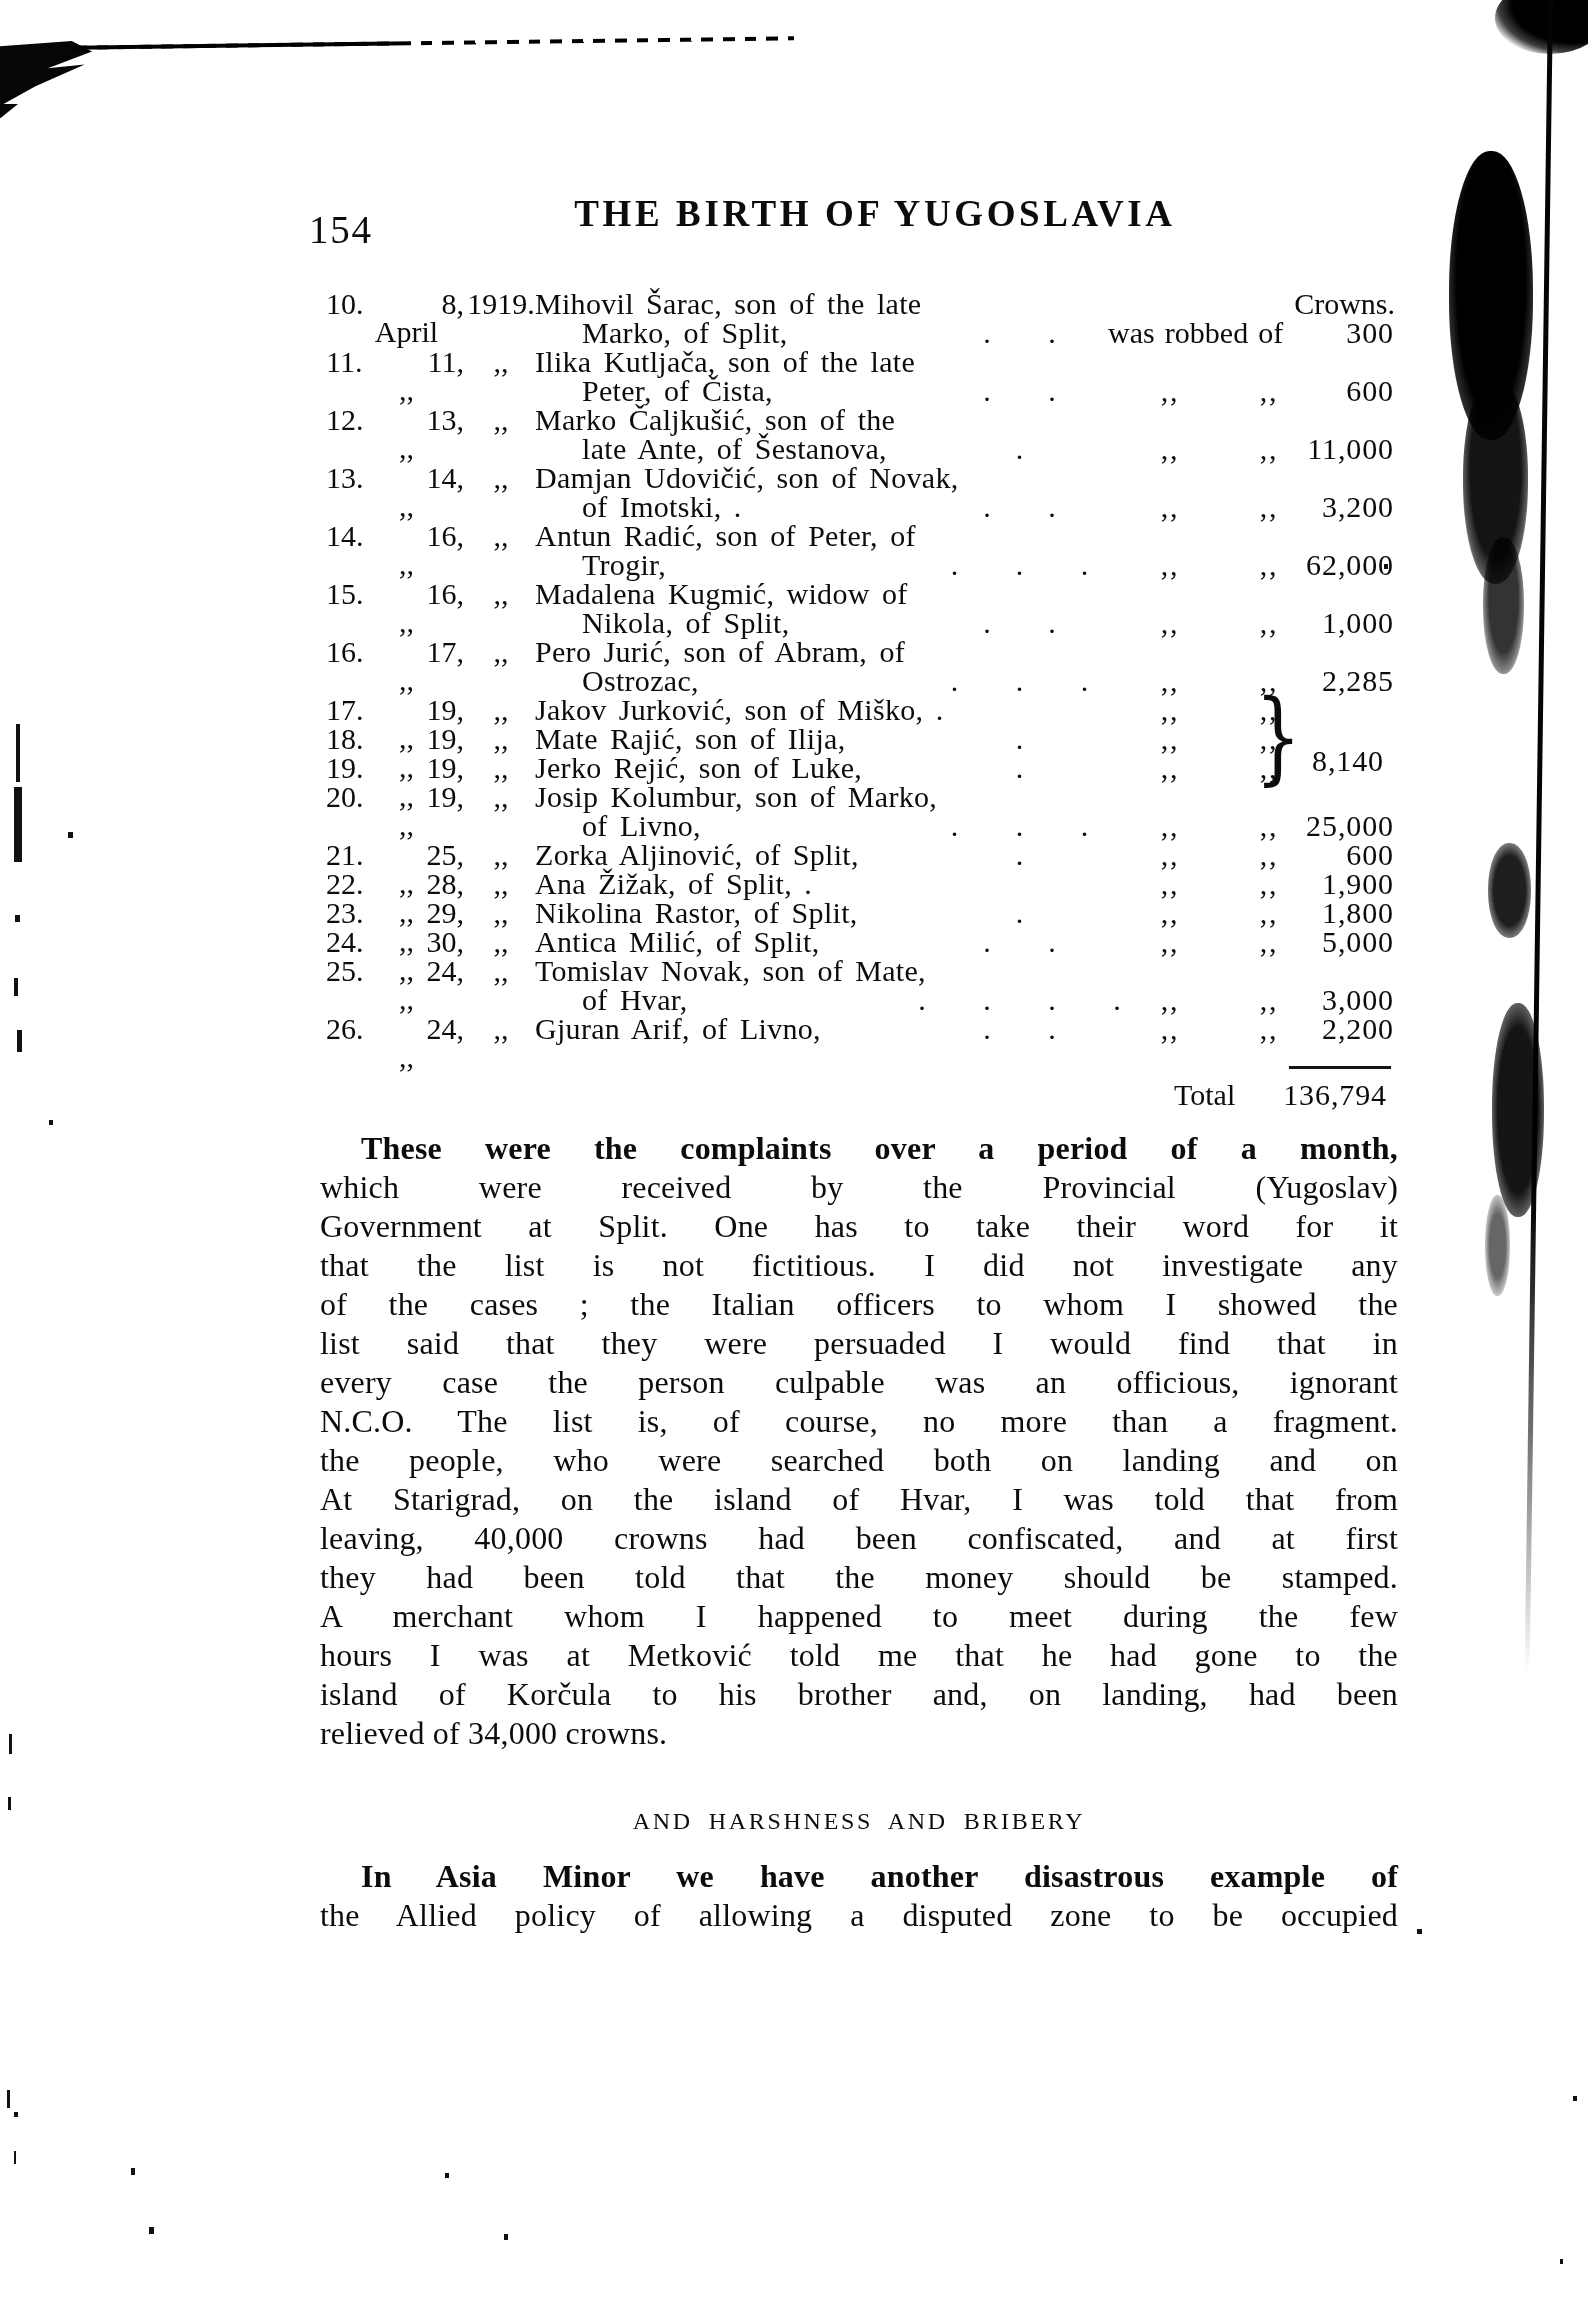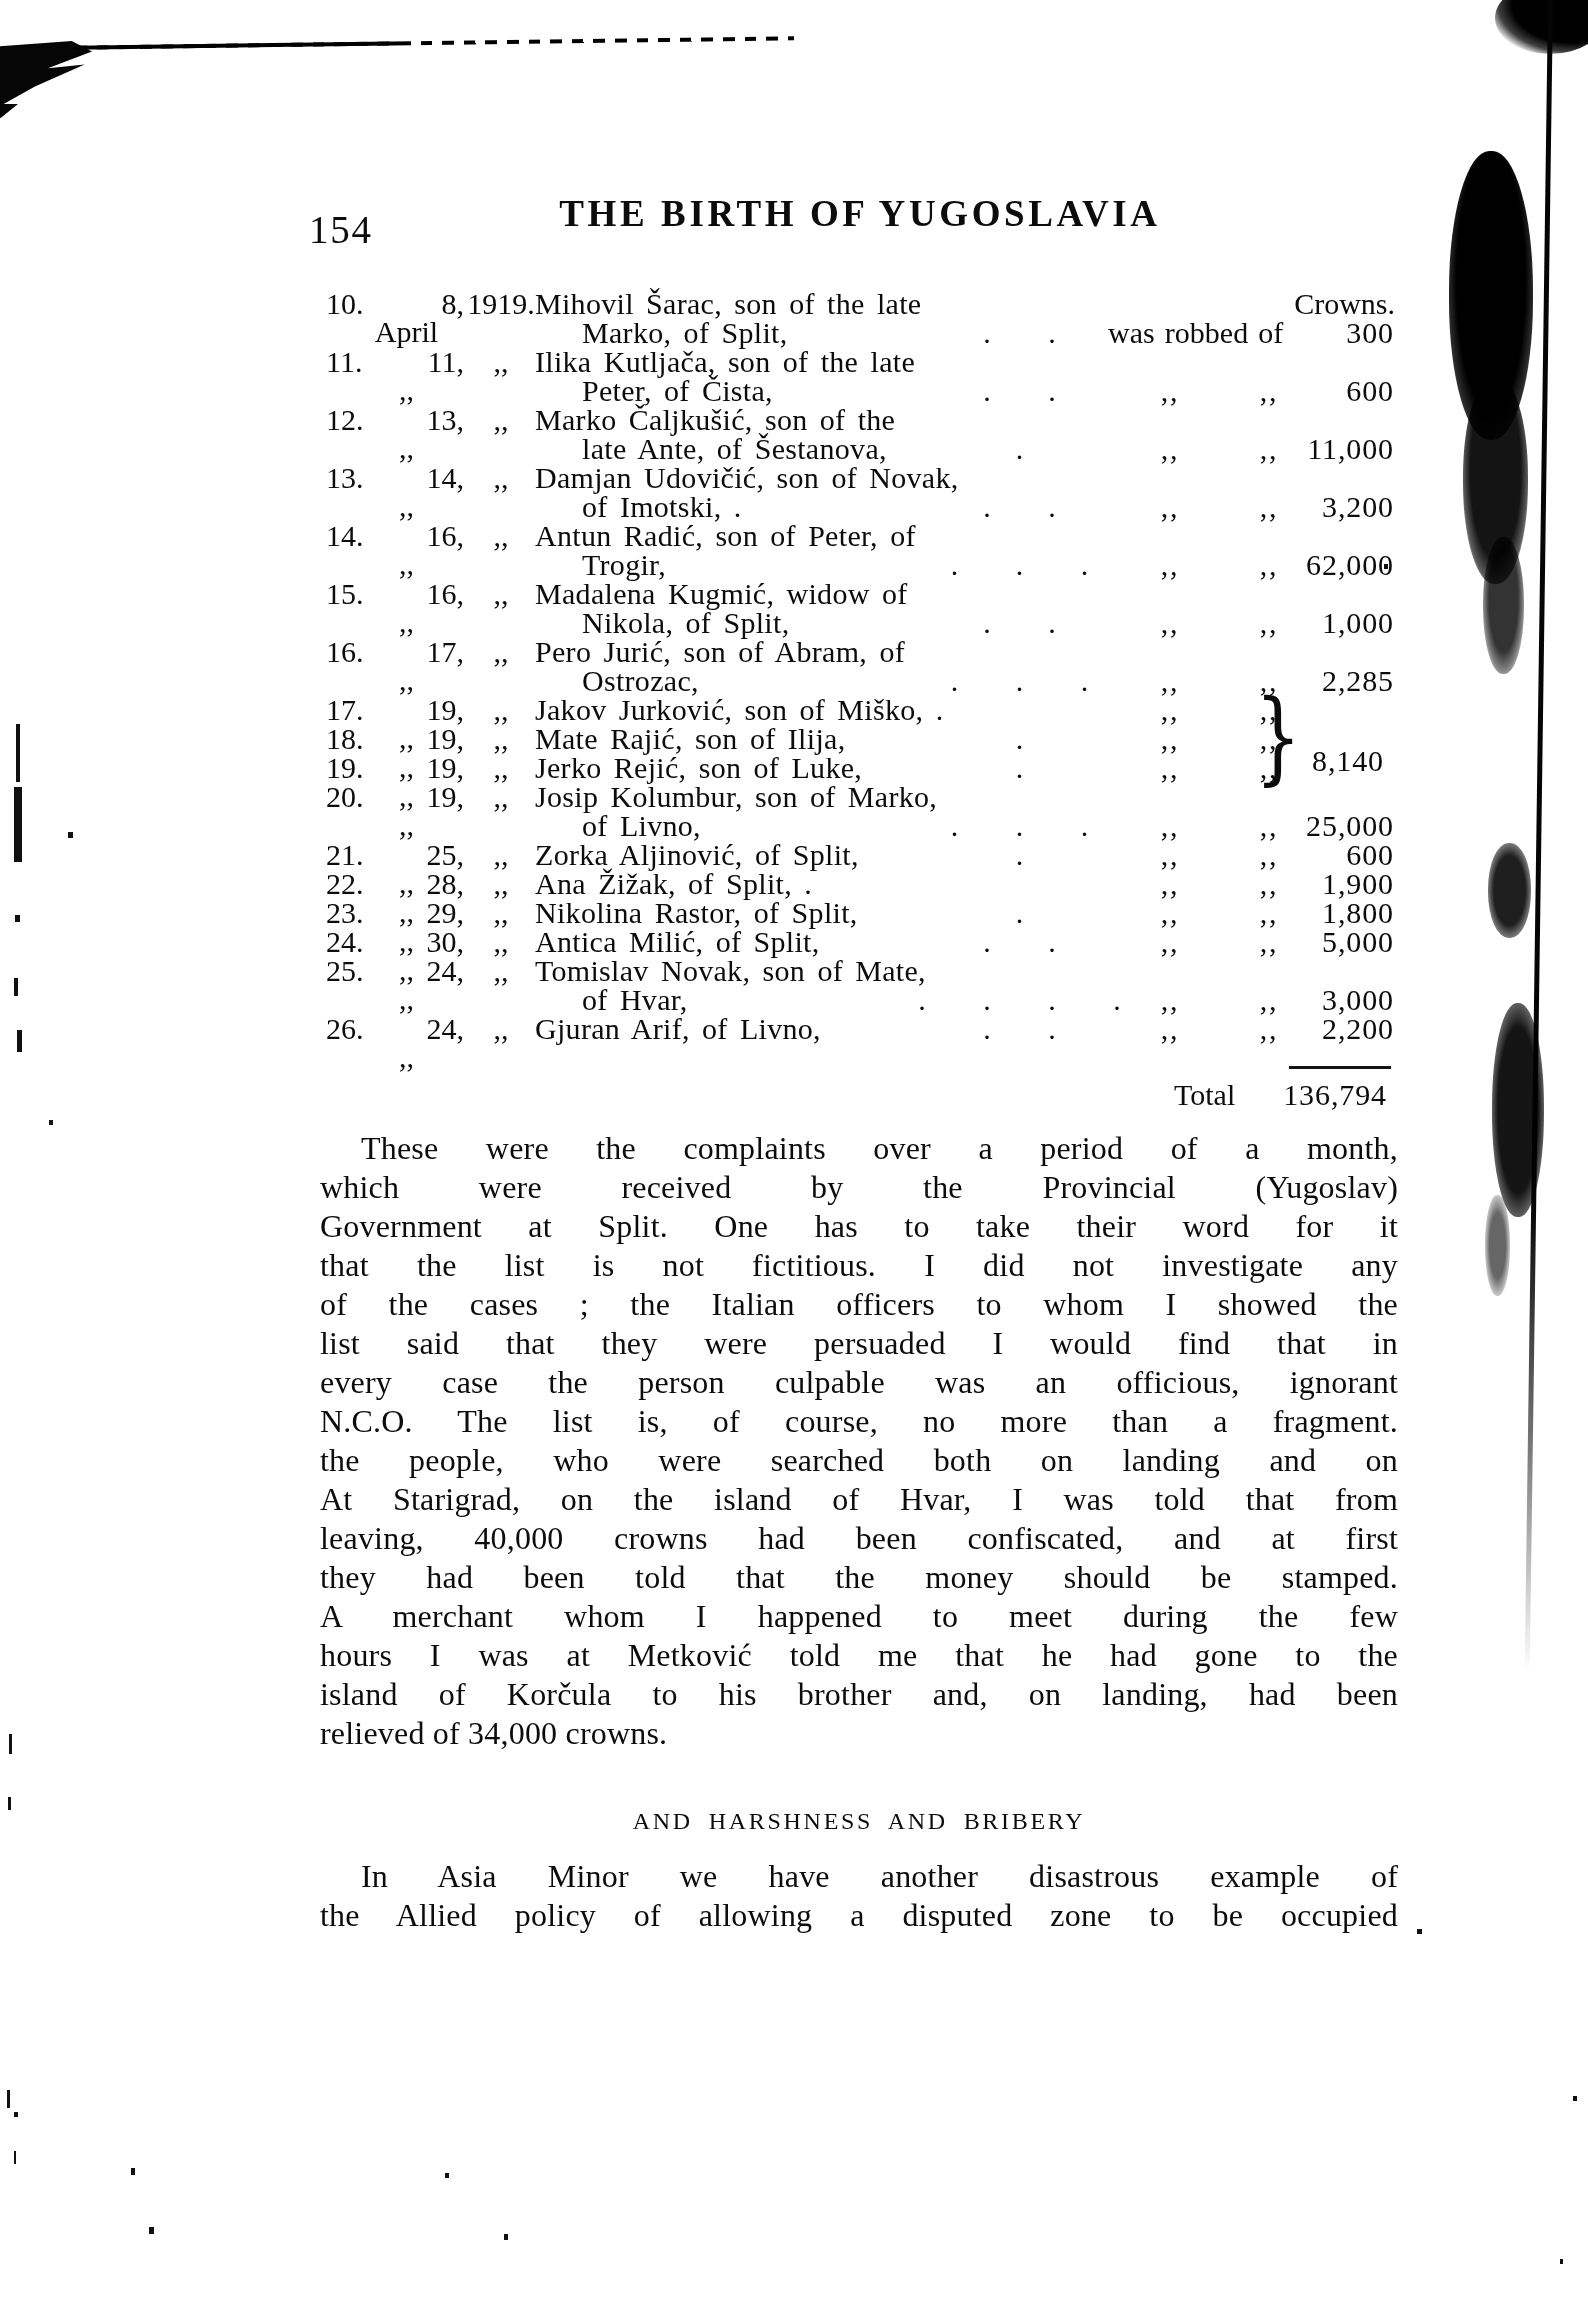--- a/index.html
+++ b/index.html
@@ -6,21 +6,21 @@
   .page{
     position:relative;
     width:1589px;height:2319px;
     background:#ffffff;
     overflow:hidden;
     font-family:"Liberation Serif","DejaVu Serif",serif;
     color:#0c0c0c;
   }
   
   .page-number{position:absolute;left:309px;top:207px;font-size:39px;letter-spacing:1.8px;}
-  .running-title{position:absolute;left:321px;top:192px;width:1078px;text-align:center;
+  .running-title{position:absolute;left:336px;top:192px;width:1078px;text-align:center;
     font-size:37px;font-weight:bold;letter-spacing:3.6px;}
   
   .table-lines{position:absolute;left:0;top:289px;width:1589px;padding-left:10px;}
   .tline{position:relative;height:29px;font-size:30px;line-height:29px;white-space:nowrap;}
   .tline span{position:absolute;top:0;}
   .tl-num{left:316px;width:54px;}
   .tl-c1{left:358px;width:77px;text-align:center;margin-top:28px;}
   .tl-c2{left:404px;width:50px;text-align:right;}
   .tl-c3{left:457px;width:68px;text-align:center;}
   .tl-name{left:525px;word-spacing:4.5px;letter-spacing:0.3px;}
@@ -39,21 +39,21 @@
   .total-rule{position:absolute;left:1289px;top:1066px;width:102px;height:2.7px;background:#141414;}
   .total-label{position:absolute;left:1174px;top:1078px;font-size:30px;}
   .total-amount{position:absolute;left:1193px;top:1078px;width:194px;text-align:right;
     font-size:30px;letter-spacing:0.9px;}
   
   .para{position:absolute;left:320px;width:1078px;font-size:32px;}
   .para-1{top:1129px;}
   .para-2{top:1857px;}
   .pline{height:39px;line-height:39px;text-align:justify;text-align-last:justify;
     white-space:nowrap;letter-spacing:0.2px;}
-  .pline.first{text-indent:41px;}
+  .pline.first{text-indent:41px;font-weight:bold;}
   .pline.last{text-align-last:left;}
   .section-heading{position:absolute;left:320px;top:1808px;width:1078px;text-align:center;
     font-size:24px;letter-spacing:2.7px;word-spacing:7.2px;}
   
   .art{position:absolute;pointer-events:none;}
   .wedge{left:0;top:41px;width:92px;height:65px;background:#060606;
     clip-path:polygon(0 8%,78% 0,100% 16%,52% 42%,92% 36%,38% 70%,0 100%);}
   .wedge-tail{left:0;top:104px;width:18px;height:14.4px;background:#060606;
     clip-path:polygon(0 0,100% 0,0 100%);}
   .top-line{left:75px;top:41px;width:719px;height:3.6px;transform:rotate(-0.75deg);

